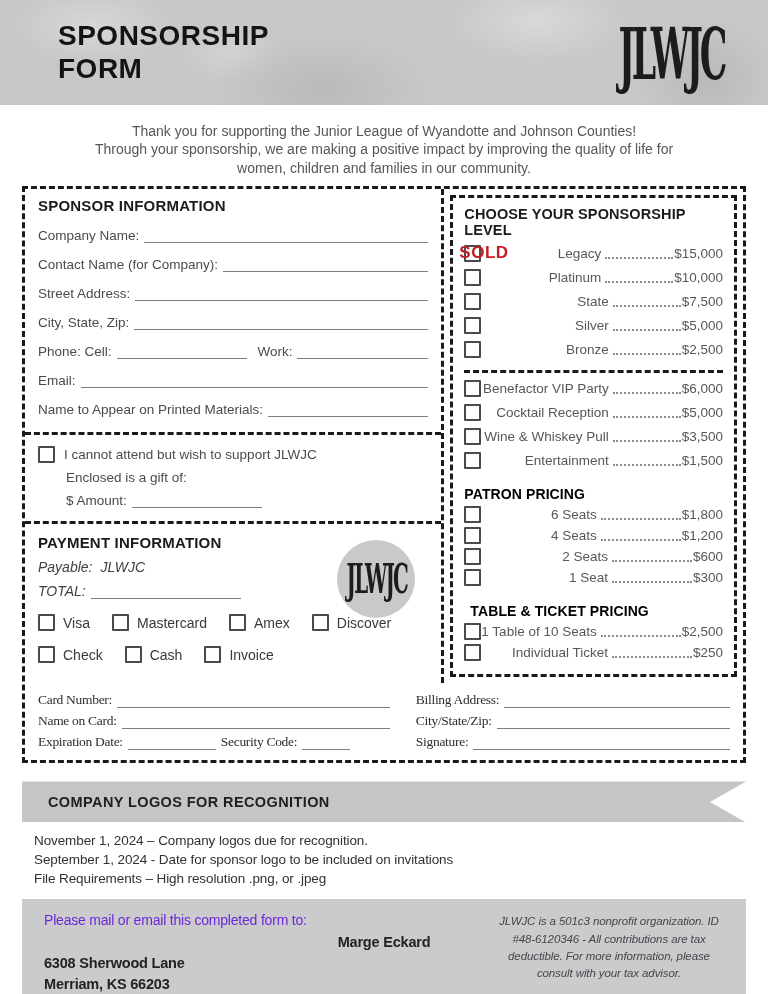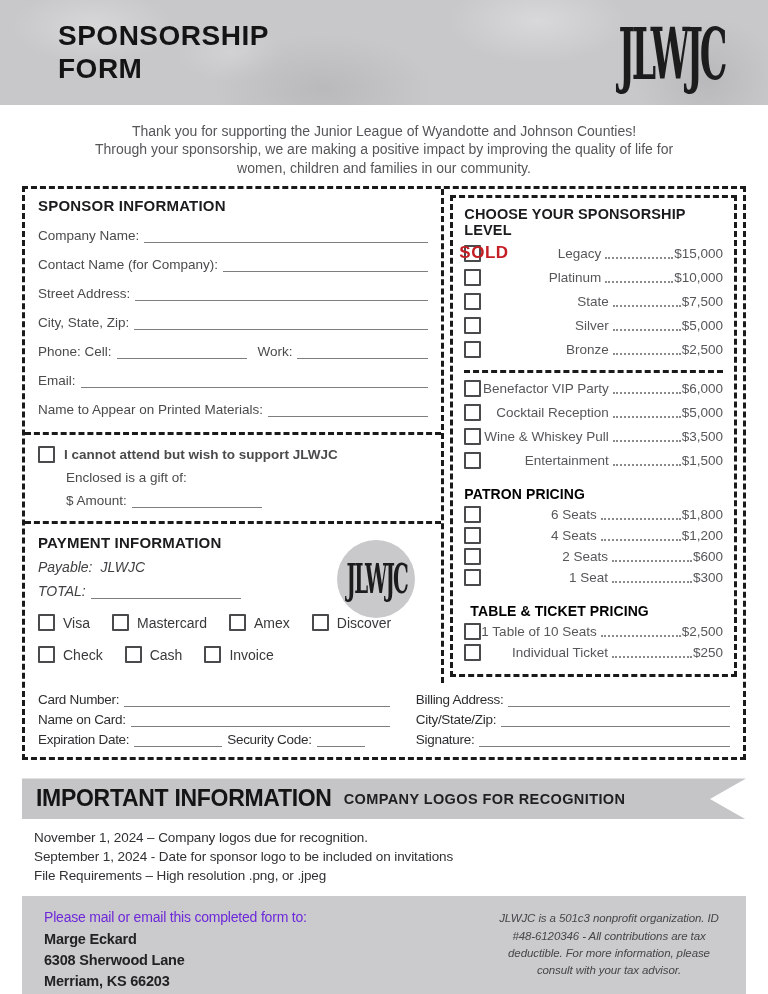--- a/index.html
+++ b/index.html
@@ -39,39 +39,39 @@
   .section-sponsor { padding:8px 13px 15px; border-bottom:3px dashed #1a1a1a; }
   .sec-head { font-size:15px; font-weight:800; color:#1b1b1d; letter-spacing:.2px; }
   .field-row { display:flex; align-items:flex-end; margin-top:14px; font-size:13.5px; color:#4b4b4d; white-space:nowrap; }
   .fline { flex:1; border-bottom:1.5px solid #7e7e81; height:15px; margin-left:5px; min-width:20px; }
   .fline.fixed90 { flex:none; width:88px; }
   .fline.fixed48 { flex:none; width:48px; }
   .fline.fixed130{ flex:none; width:130px; }
   .fline.fixed150{ flex:none; width:150px; }
   .field-row .mid-label { margin-left:10px; }
   .section-gift { padding:11px 13px 13px; border-bottom:3px dashed #1a1a1a; font-size:13.5px; }
-  .gift-row { display:flex; align-items:center;font-weight:bold; }
+  .gift-row { display:flex; align-items:center; }
   .cb {
     display:inline-block; width:17px; height:17px; border:2px solid #4a4a4c;
     background:#fff; border-radius:1px; flex:none;
   }
   .gift-row .cb { margin-right:9px; }
   .gift-line2 { margin:7px 0 8px 28px; }
   .gift-amount { display:flex; align-items:flex-end; margin:7px 0 0 28px; }
   .section-payment { padding:10px 13px 8px; position:relative; }
   .pay-italic { font-style:italic; font-size:14px; color:#414144; margin-top:8px; display:flex; align-items:flex-end; }
   .pay-italic .val { margin-left:8px; }
   .pay-circle {
     position:absolute; right:26px; top:16px; width:78px; height:78px; border-radius:50%;
     background:#c9c9cb; display:flex; align-items:center; justify-content:center;
   }
   .methods-row { display:flex; align-items:center; margin-top:15px; font-size:14px; color:#39393c; }
   .methods-row .cb { margin-right:8px; }
   .methods-row .m-item { display:flex; align-items:center; margin-right:22px; }
-  .form-bottom { display:flex; padding:4px 13px 10px; gap:26px; }
+  .form-bottom { display:flex; padding:4px 13px 10px; gap:26px;font-family:Liberation Serif, serif; }
   .card-col { flex:1.12; } .billing-col { flex:1; }
   .brow { display:flex; align-items:flex-end; margin-top:5px; font-size:13.5px; letter-spacing:-.3px; color:#2e2e30; white-space:nowrap; }
   
   .right-col { flex:1; padding:6px; }
   .level-box { border:3px dashed #1a1a1a; padding:8px 11px 13px; }
   .level-head { font-size:14.5px; font-weight:800; color:#1b1b1d; letter-spacing:.1px; }
   .price-row { display:flex; align-items:center; margin-top:7px; font-size:13.5px; color:#57575a; position:relative; }
   .price-row.tight { margin-top:4px; }
   .price-label { flex:1; text-align:right; white-space:nowrap; }
   .dots { width:68px; border-bottom:2px dotted #8b8b8e; height:2px; margin:0 1px 3px 4px; align-self:flex-end; flex:none; }
@@ -94,21 +94,21 @@
   .banner-sub { font-size:14.5px; font-weight:600; color:#1f1f21; letter-spacing:.4px; margin-left:12px; white-space:nowrap; }
   .info-lines { margin:11px 0 0 34px; font-size:13.5px; color:#313134; }
   .info-lines div { margin-top:4px; letter-spacing:-.1px; }
   
   .footer-box {
     margin:13px 22px 0; background:#cbcbcd; padding:13px 22px 14px;
     position:relative; height:135px;
   }
   .f-intro { font-size:14px; color:#6d28d9; letter-spacing:-.2px; }
   .f-bold { font-size:14.5px; font-weight:800; color:#222225; letter-spacing:-.2px; line-height:1.45; }
-  .f-bold.first { margin-top:4px; }
+  .f-bold.first { margin-top:4px;text-align:center; }
   .tax-note {
     position:absolute; right:18px; top:14px; width:238px;
     font-style:italic; font-size:11.5px; color:#46464a; text-align:center; line-height:1.5;
     letter-spacing:-.1px;
   }
 </style>
 </head>
 <body>
 
 <div class="header">
@@ -362,21 +362,20 @@
       </div>
       <div class="brow">
         <span>Signature:</span>
         <span class="fline"></span>
       </div>
     </div>
   </div>
 </div>
 
 <div class="banner">
-  <span class="banner-title">IMPORTANT INFORMATION</span>
   <span class="banner-sub">COMPANY LOGOS FOR RECOGNITION</span>
 </div>
 <div class="info-lines">
   <div>November 1, 2024 – Company logos due for recognition.</div>
   <div>September 1, 2024 - Date for sponsor logo to be included on invitations</div>
   <div>File Requirements – High resolution .png, or .jpeg</div>
 </div>
 
 <div class="footer-box">
   <div class="f-intro">Please mail or email this completed form to:</div>

